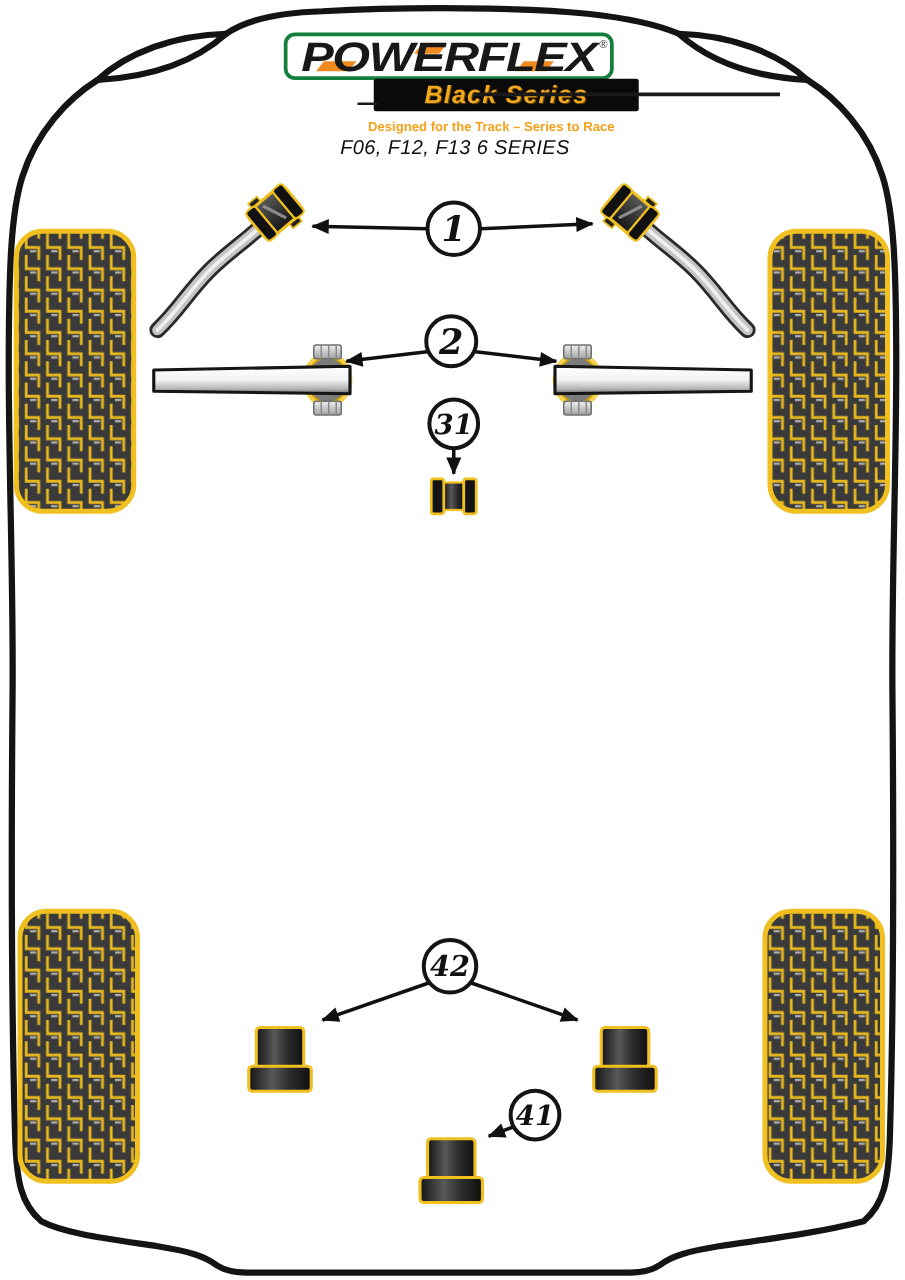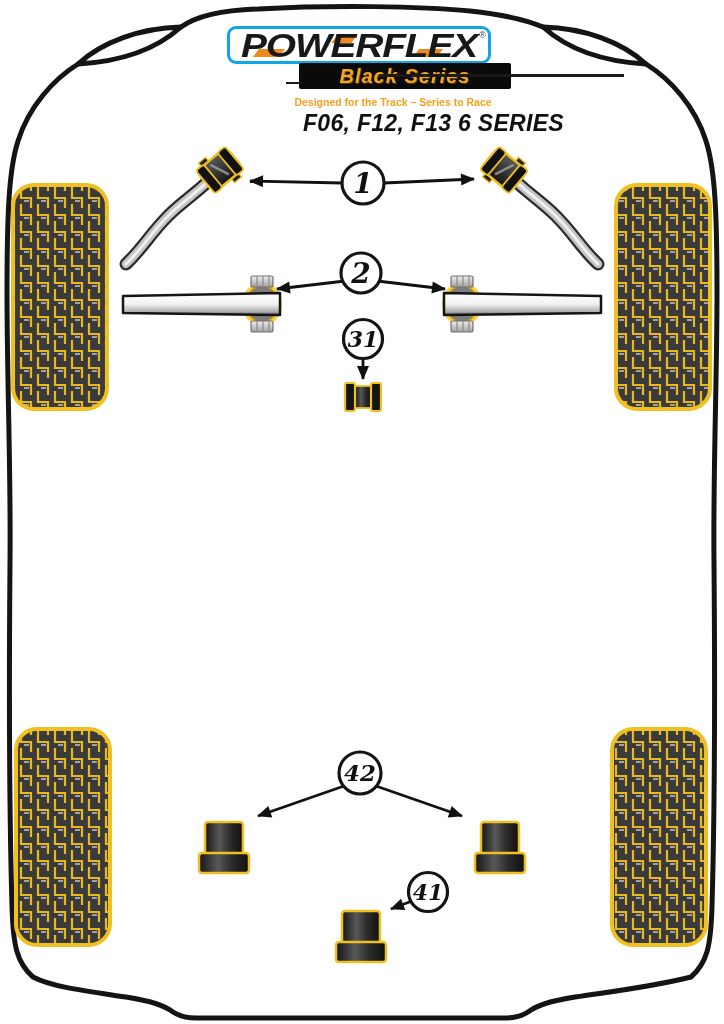--- a/index.html
+++ b/index.html
@@ -2,21 +2,21 @@
 <html><head>
 <meta charset="utf-8">
 <style>
   html,body{margin:0;padding:0;background:#ffffff;}
   .stage{position:relative;width:724px;height:1024px;background:#ffffff;overflow:hidden;
          font-family:"Liberation Sans",sans-serif;}
   .stage svg{position:absolute;left:0;top:0;}
 
   
   .logo-box{position:absolute;left:227px;top:26px;width:264px;height:38px;
-            background:#ffffff;border:3px solid #0ea5e9;border-radius:9px;
+            background:#ffffff;border:3px solid #15803d;border-radius:9px;
             display:flex;align-items:center;justify-content:center;box-sizing:border-box;
             z-index:3;}
   .logo-text{font-family:"Liberation Sans",sans-serif;font-weight:bold;font-style:italic;
              font-size:33px;letter-spacing:-1px;color:#181818;white-space:nowrap;
              transform:scaleX(1.18);position:relative;z-index:2;line-height:1;}
   .logo-accent{position:absolute;background:#f08a1e;transform:skewX(-38deg);z-index:1;}
   .logo-accent.a1{left:26px;top:20px;width:26px;height:8px;}
   .logo-accent.a2{left:104px;top:7px;width:20px;height:7px;}
   .logo-accent.a3{left:186px;top:20px;width:24px;height:8px;}
   .reg-mark{position:absolute;right:2px;top:1px;font-size:9px;font-style:normal;
@@ -28,22 +28,22 @@
   .series-text{font-family:"Liberation Sans",sans-serif;font-weight:bold;font-style:italic;
                font-size:20px;letter-spacing:1px;color:#f2a81d;line-height:1;
                text-shadow:1px 1px 0 #5a3a00;position:relative;z-index:1;}
   .strike-line{position:absolute;left:80px;top:11px;width:245px;height:2.5px;
                background:#1a1a1a;z-index:2;}
   .strike-stub{position:absolute;left:-13px;top:19px;width:16px;height:2px;
                background:#1a1a1a;z-index:2;}
 
   .tagline{position:absolute;left:293px;top:96px;width:200px;text-align:center;
            font-size:10.5px;font-weight:bold;color:#f6a01c;z-index:3;white-space:nowrap;}
-  .vehicle-title{position:absolute;left:164px;top:110px;width:400px;text-align:right;
-                 font-size:23px;font-weight:bold;font-style:italic;color:#101010;
+  .vehicle-title{position:absolute;left:164px;top:110px;width:400px;text-align:center;
+                 font-size:16px;font-weight:normal;font-style:italic;color:#101010;
                  z-index:3;white-space:nowrap;letter-spacing:0.3px;}
 
   .callout-num{font-family:"DejaVu Serif",serif;font-weight:bold;font-style:italic;
                fill:#111111;}
 </style>
 </head>
 <body>
 
 <div class="stage">
 

